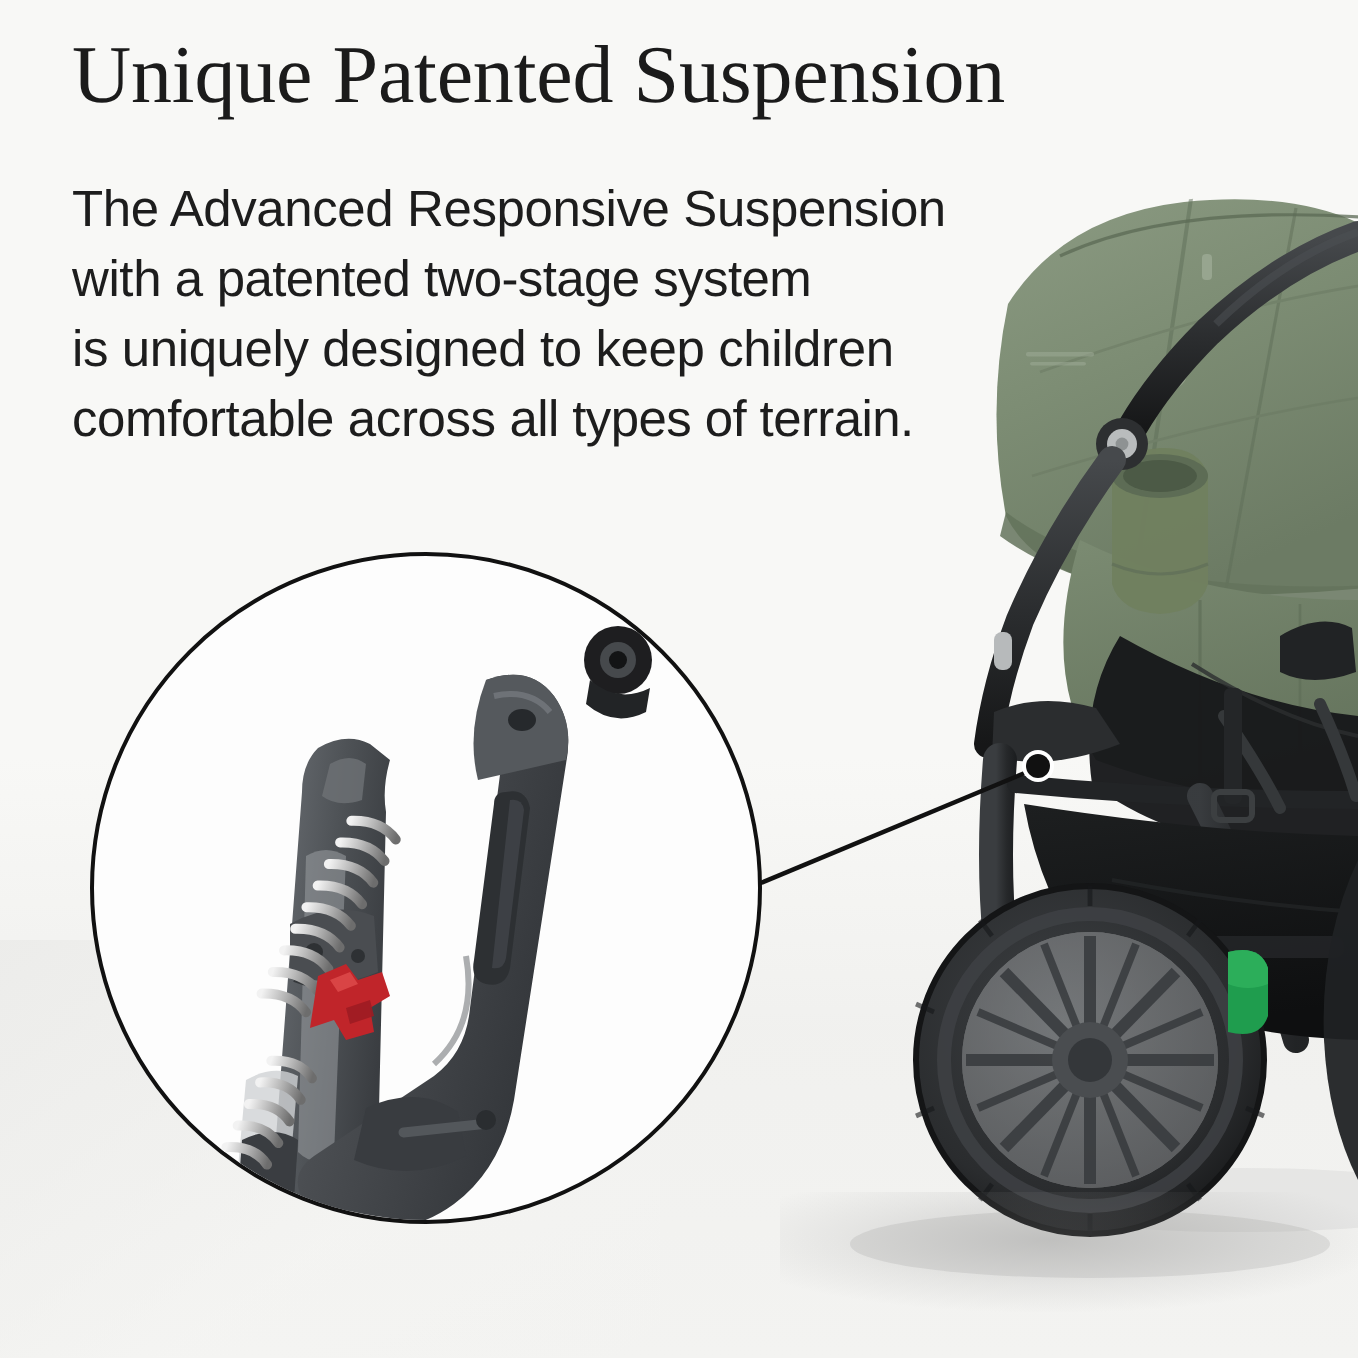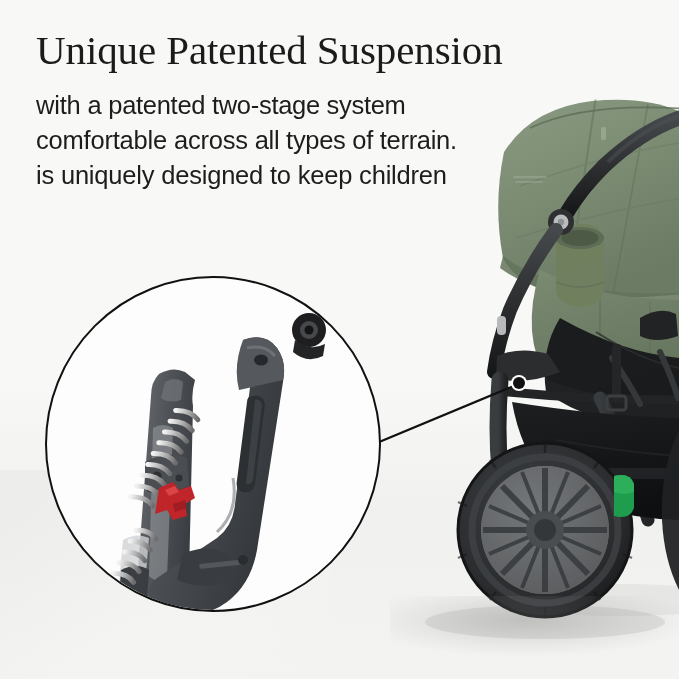--- a/index.html
+++ b/index.html
@@ -24,21 +24,21 @@
     pointer-events:none;
   }
   .soft-sheen {
     position:absolute; left:0px; top:470px; width:330px; height:210px;
     background:linear-gradient(145deg, rgba(236,236,234,0.95) 0%, rgba(246,246,244,0.4) 60%, rgba(255,255,255,0) 100%);
     pointer-events:none;
   }
 
   
   .headline {
-    position:absolute; left:36px; top:27px;
+    position:absolute; left:36px; top:14px;
     font-family:"Liberation Serif", serif;
     font-size:41px; line-height:47px; font-weight:400;
     letter-spacing:-0.1px; color:#1b1b1b; white-space:nowrap;
   }
   .body-copy {
     position:absolute; left:36px; top:88px; width:470px;
     font-family:"Liberation Sans", sans-serif;
     font-size:25.5px; line-height:35px; font-weight:400;
     color:#1d1d1d; letter-spacing:-0.2px;
   }
@@ -347,18 +347,19 @@
         <rect x="322" y="45" width="44" height="6" rx="3" fill="#3a3a3c" transform="rotate(-9 322 45)"></rect>
         <circle cx="364" cy="38" r="9" fill="#2e2f31"></circle>
         <circle cx="364" cy="38" r="4" fill="#0f1011"></circle>
       </g>
     </svg>
   </div>
 
   <div class="headline">Unique Patented Suspension</div>
 
   <div class="body-copy">
+    <span class="ln">The Advanced Responsive Suspension</span>
     <span class="ln"><span>with a </span><b>patented two-stage system</b></span>
+    <span class="ln">is uniquely designed to keep children</span>
     <span class="ln"><span>comfortable across </span><b>all types of terrain.</b></span>
-    <span class="ln">is uniquely designed to keep children</span>
   </div>
 
 </div>
 
 </body></html>

